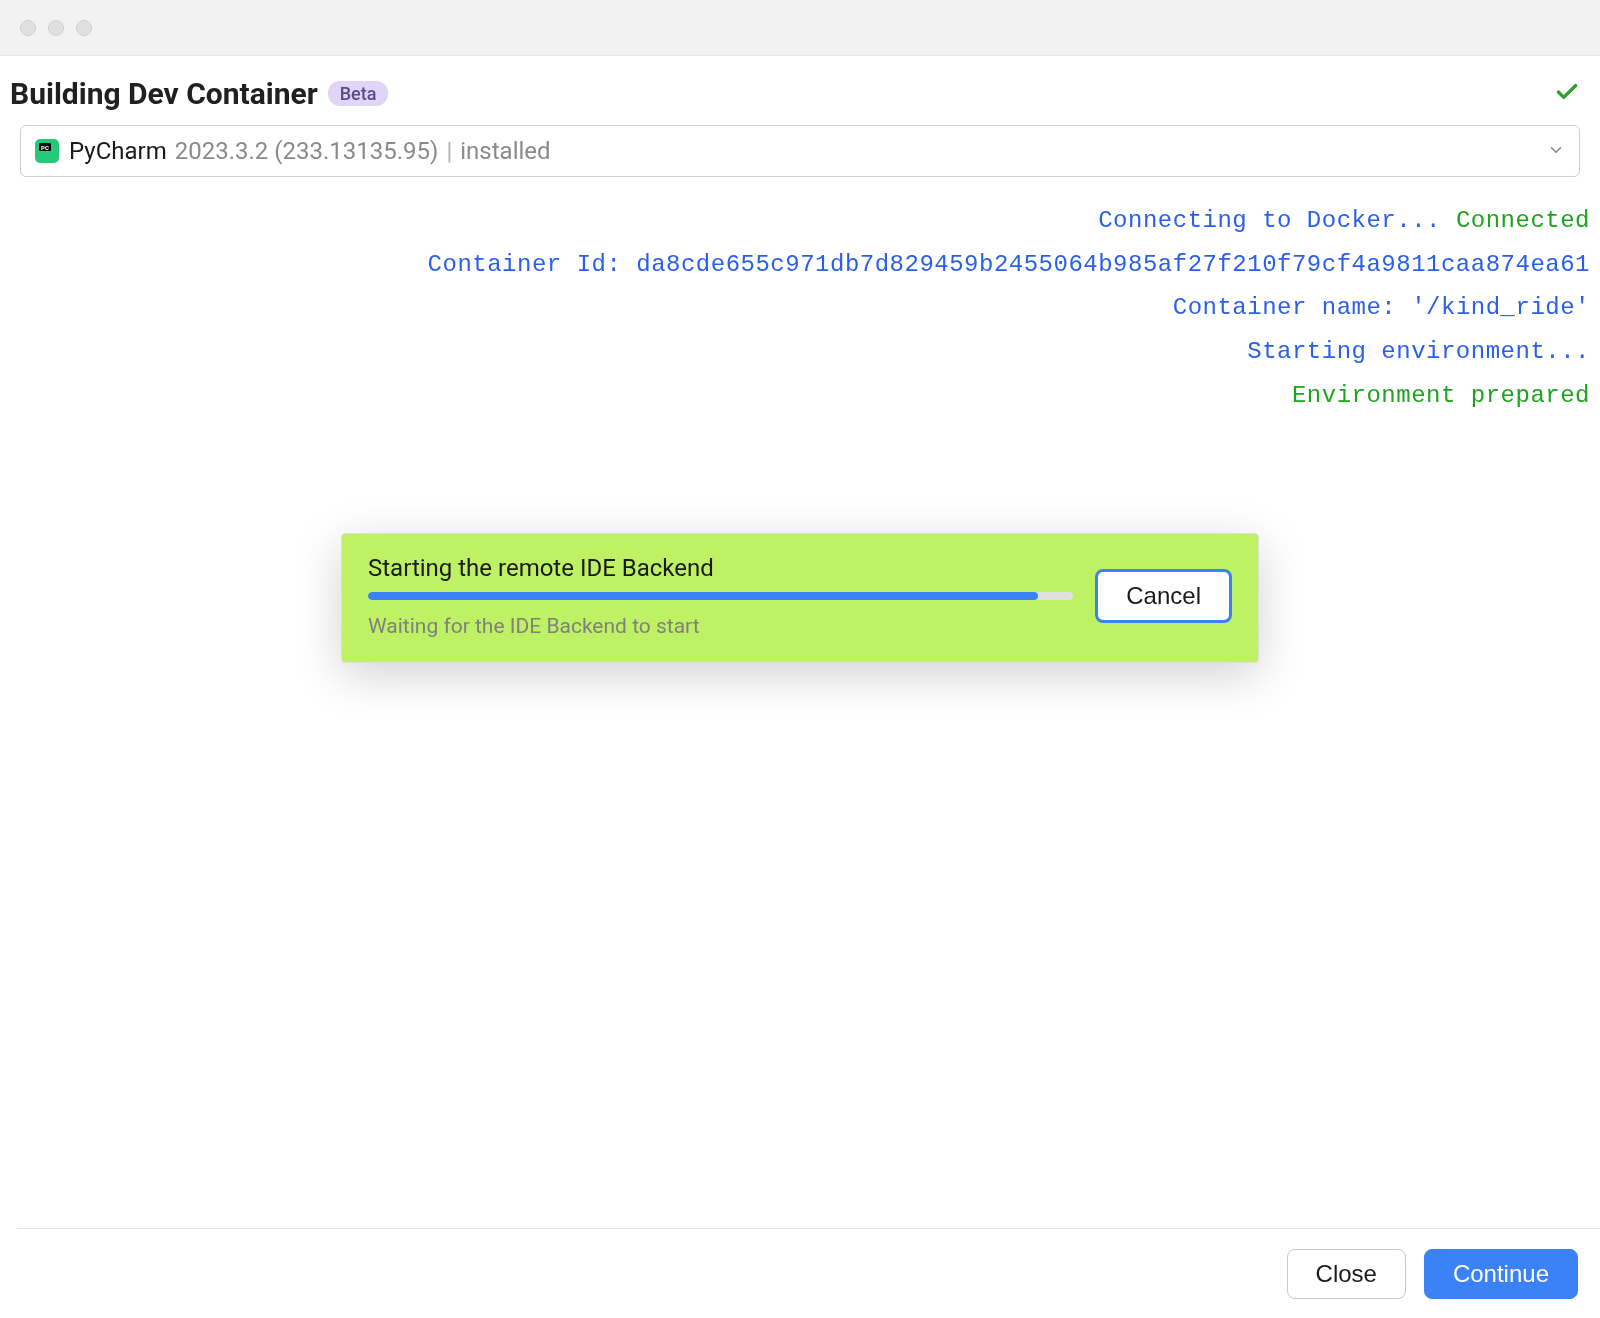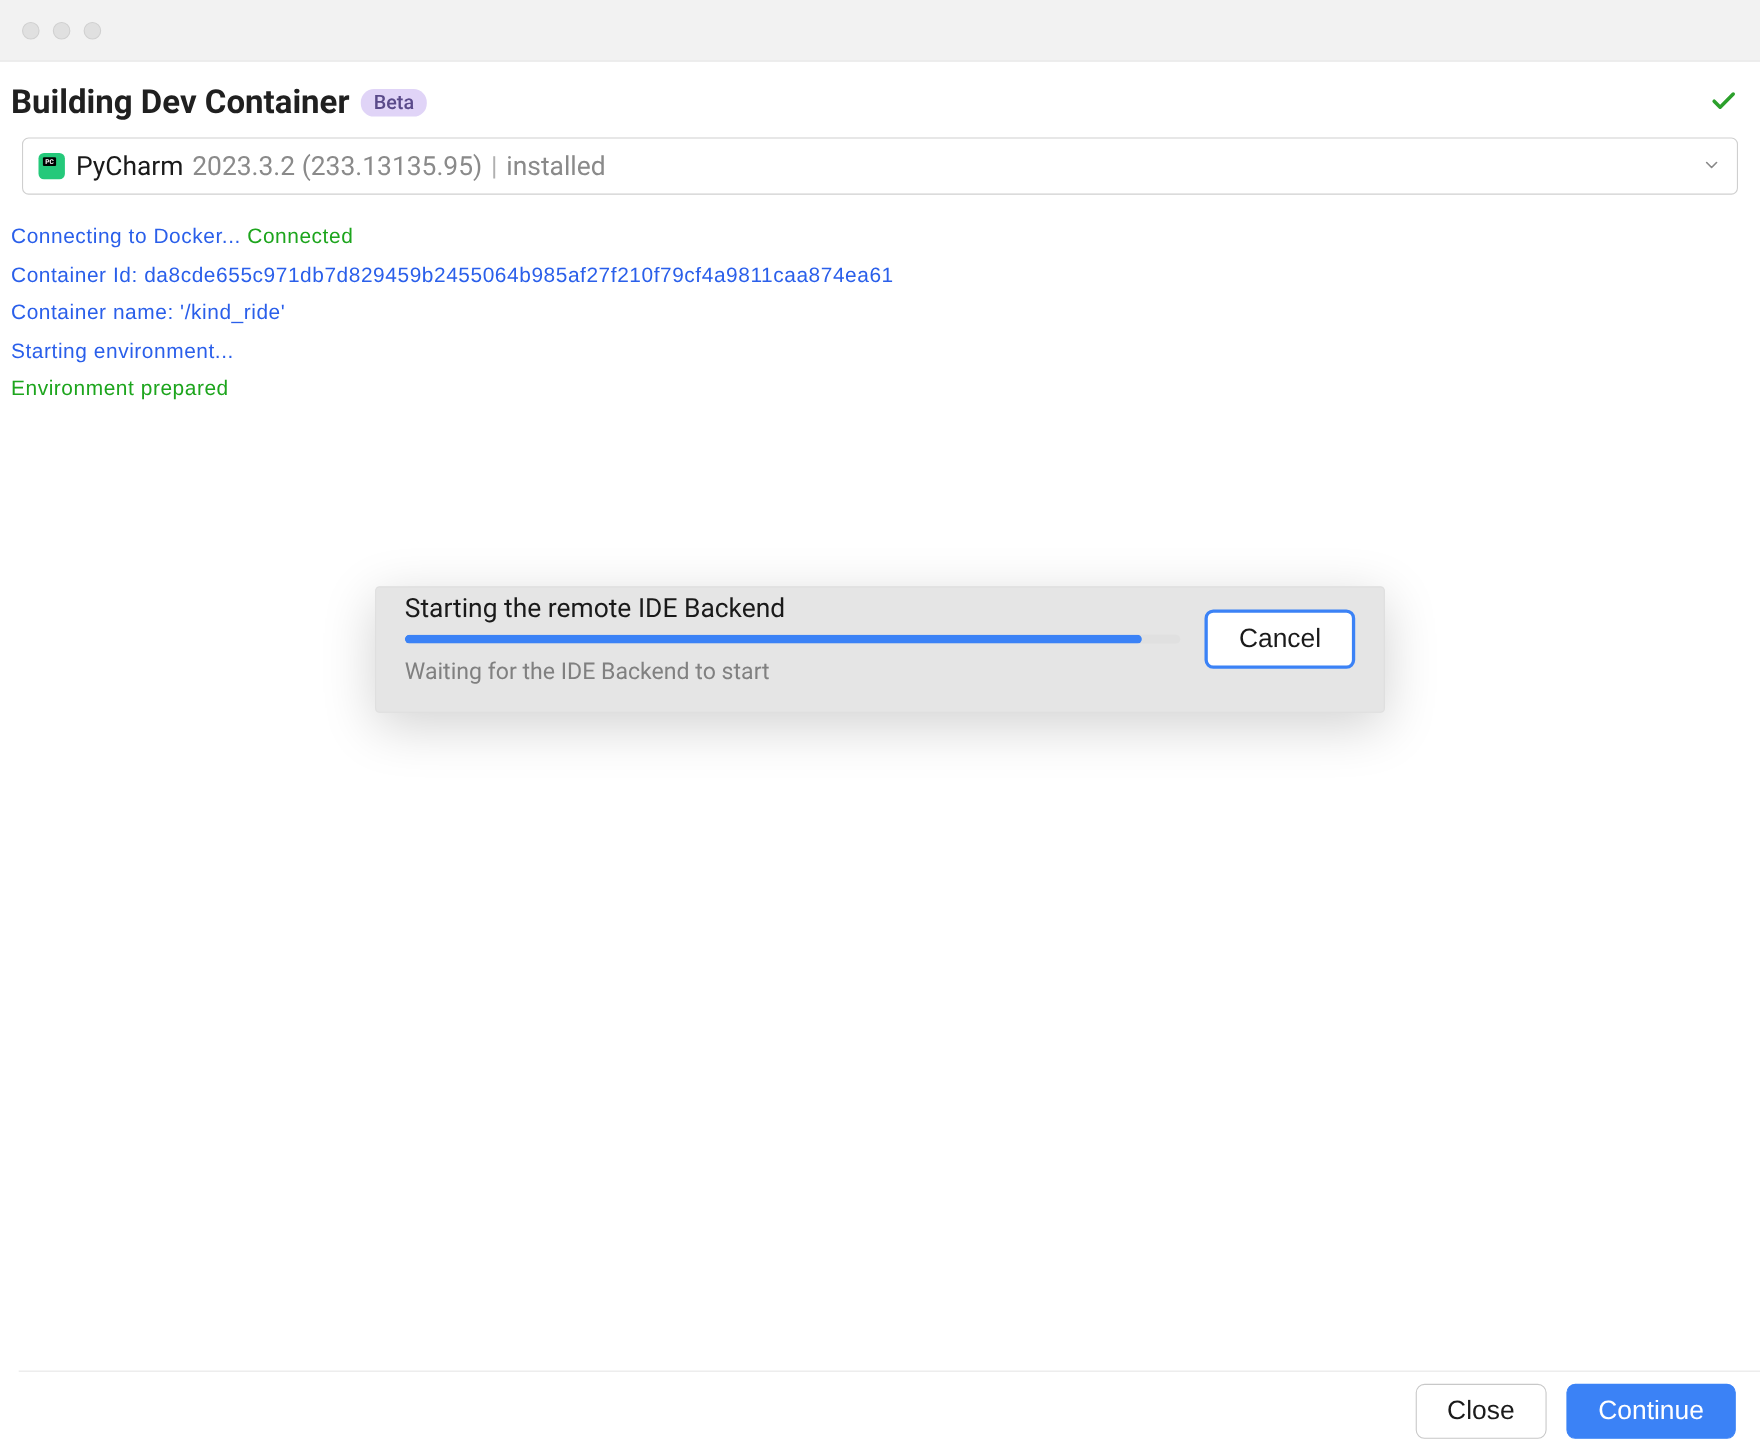--- a/index.html
+++ b/index.html
@@ -84,39 +84,40 @@
       justify-content: center;
       border-radius: 1px;
     }
     .ide-name { color: #1a1a1a; }
     .ide-version { color: #8a8a8a; margin-left: 8px; }
     .ide-sep { color: #b0b0b0; margin: 0 8px; }
     .ide-status { color: #8a8a8a; }
     .ide-chevron { margin-left: auto; color: #888; }
     .log-area {
       padding: 22px 10px;
-      font-family: Liberation Sans, sans-serif;
-      font-size: 19px;
+      font-family: Liberation Mono, monospace;
+      font-size: 24px;
       line-height: 1.82;
       letter-spacing: 0.5px;
+      text-align: right;
     }
     .log-line { white-space: pre; }
     .t-blue { color: #2a5fea; }
     .t-green { color: #1da51d; }
     .modal-overlay {
       position: absolute;
       top: 533px;
       left: 50%;
       transform: translateX(-50%);
       width: 918px;
-      background: #e5e5e5;
+      background: #bef264;
       border: 1px solid #dedede;
       border-radius: 4px;
       box-shadow: 0 12px 48px rgba(0,0,0,0.18);
-      padding: 5px 26px 24px 26px;
+      padding: 20px 26px 24px 26px;
       display: flex;
       align-items: center;
       gap: 22px;
       justify-content: space-between;
     }
     .modal-main { flex: 1; }
     .modal-title {
       font-size: 24px;
       font-weight: 400;
       color: #1a1a1a;
@@ -145,21 +146,21 @@
       color: #1a1a1a;
       font-size: 24px;
       padding: 10px 28px;
       border-radius: 8px;
       cursor: pointer;
     }
     .footer-bar {
       position: absolute;
       bottom: 0;
       left: 17px; right: 0;
-      height: 72px;
+      height: 90px;
       border-top: 1px solid #e6e6e6;
       display: flex;
       align-items: center;
       justify-content: flex-end;
       gap: 18px;
       padding-right: 22px;
     }
     .btn {
       font-size: 24px;
       padding: 10px 28px;

